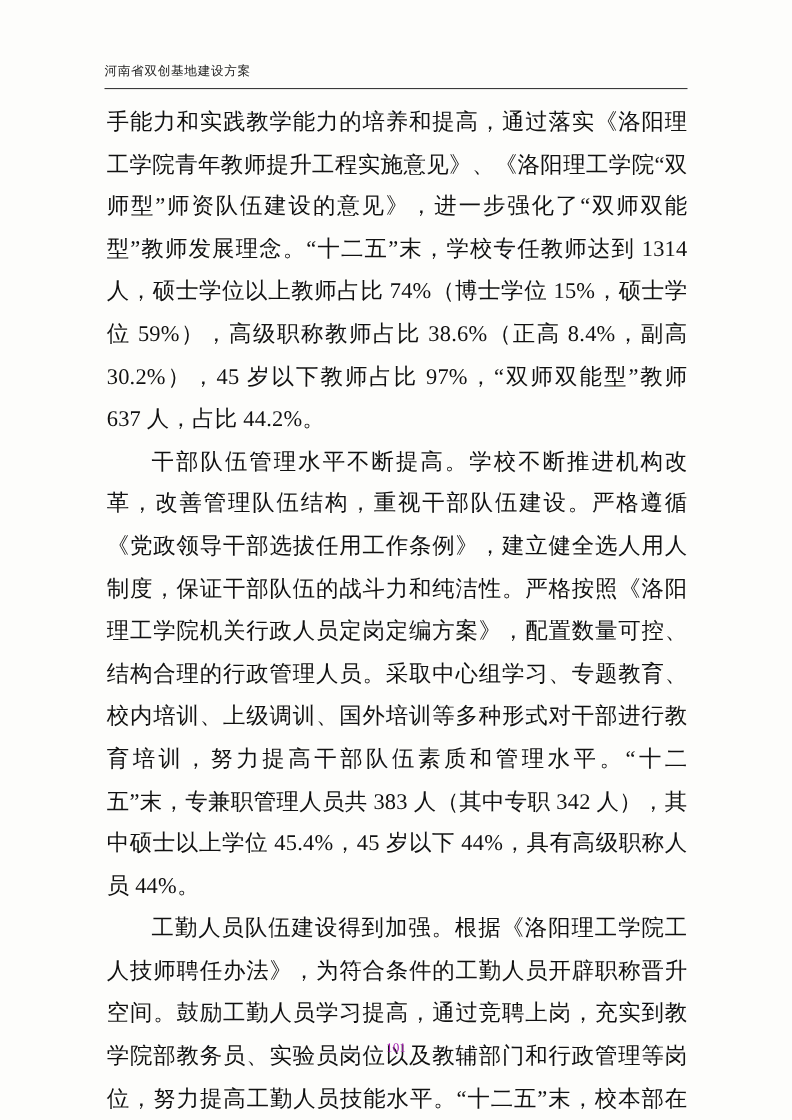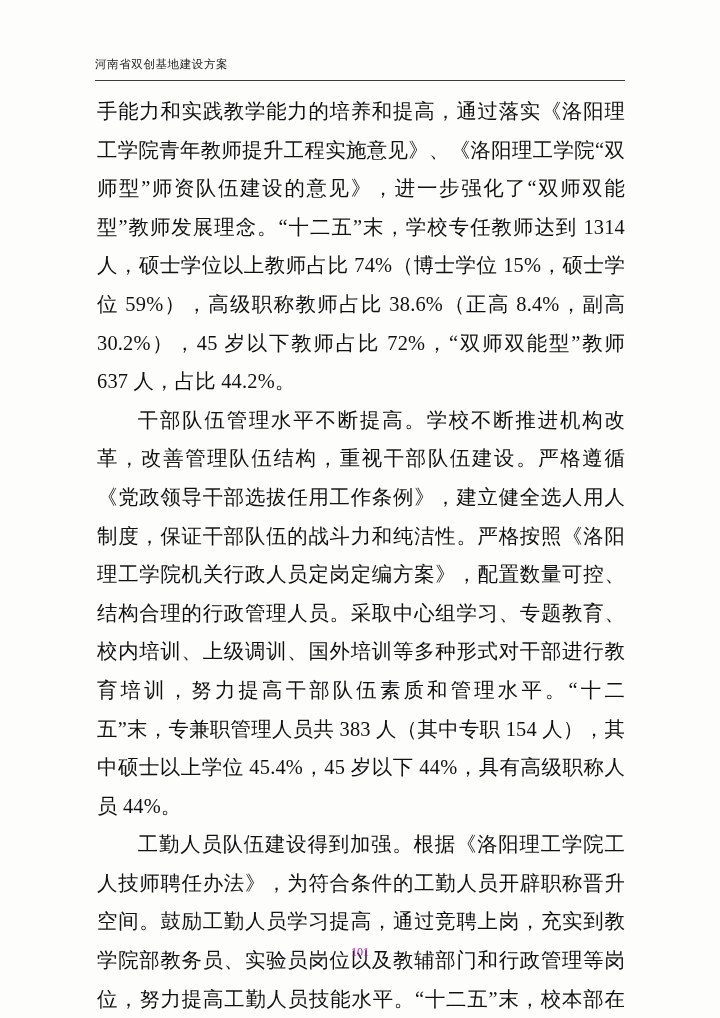--- a/index.html
+++ b/index.html
@@ -73,23 +73,23 @@
 <body>
 
 <div class="page">
 
   <div class="header">河南省双创基地建设方案</div>
 
   <div class="header-rule"></div>
 
   <div class="body-area">
 
-    <p class="para">手能力和实践教学能力的培养和提高，通过落实《洛阳理工学院青年教师提升工程实施意见》、《洛阳理工学院“双师型”师资队伍建设的意见》，进一步强化了“双师双能型”教师发展理念。“十二五”末，学校专任教师达到 1314 人，硕士学位以上教师占比 74%（博士学位 15%，硕士学位 59%），高级职称教师占比 38.6%（正高 8.4%，副高 30.2%），45 岁以下教师占比 72%，“双师双能型”教师 637 人，占比 44.2%。</p>
+    <p class="para">手能力和实践教学能力的培养和提高，通过落实《洛阳理工学院青年教师提升工程实施意见》、《洛阳理工学院“双师型”师资队伍建设的意见》，进一步强化了“双师双能型”教师发展理念。“十二五”末，学校专任教师达到 1314 人，硕士学位以上教师占比 74%（博士学位 15%，硕士学位 59%），高级职称教师占比 38.6%（正高 8.4%，副高 30.2%），45 岁以下教师占比 97%，“双师双能型”教师 637 人，占比 44.2%。</p>
 
-    <p class="para indent">干部队伍管理水平不断提高。学校不断推进机构改革，改善管理队伍结构，重视干部队伍建设。严格遵循《党政领导干部选拔任用工作条例》，建立健全选人用人制度，保证干部队伍的战斗力和纯洁性。严格按照《洛阳理工学院机关行政人员定岗定编方案》，配置数量可控、结构合理的行政管理人员。采取中心组学习、专题教育、校内培训、上级调训、国外培训等多种形式对干部进行教育培训，努力提高干部队伍素质和管理水平。“十二五”末，专兼职管理人员共 383 人（其中专职 154 人），其中硕士以上学位 45.4%，45 岁以下 44%，具有高级职称人员 44%。</p>
+    <p class="para indent">干部队伍管理水平不断提高。学校不断推进机构改革，改善管理队伍结构，重视干部队伍建设。严格遵循《党政领导干部选拔任用工作条例》，建立健全选人用人制度，保证干部队伍的战斗力和纯洁性。严格按照《洛阳理工学院机关行政人员定岗定编方案》，配置数量可控、结构合理的行政管理人员。采取中心组学习、专题教育、校内培训、上级调训、国外培训等多种形式对干部进行教育培训，努力提高干部队伍素质和管理水平。“十二五”末，专兼职管理人员共 383 人（其中专职 342 人），其中硕士以上学位 45.4%，45 岁以下 44%，具有高级职称人员 44%。</p>
 
     <p class="para indent">工勤人员队伍建设得到加强。根据《洛阳理工学院工人技师聘任办法》，为符合条件的工勤人员开辟职称晋升空间。鼓励工勤人员学习提高，通过竞聘上岗，充实到教学院部教务员、实验员岗位以及教辅部门和行政管理等岗位，努力提高工勤人员技能水平。“十二五”末，校本部在编工勤人员共计 70 人，新增聘任技师 16 人，工勤队伍结构进一步改善。</p>
 
   </div>
 
   <div class="page-number">101</div>
 
 </div>
 
 </body></html>

